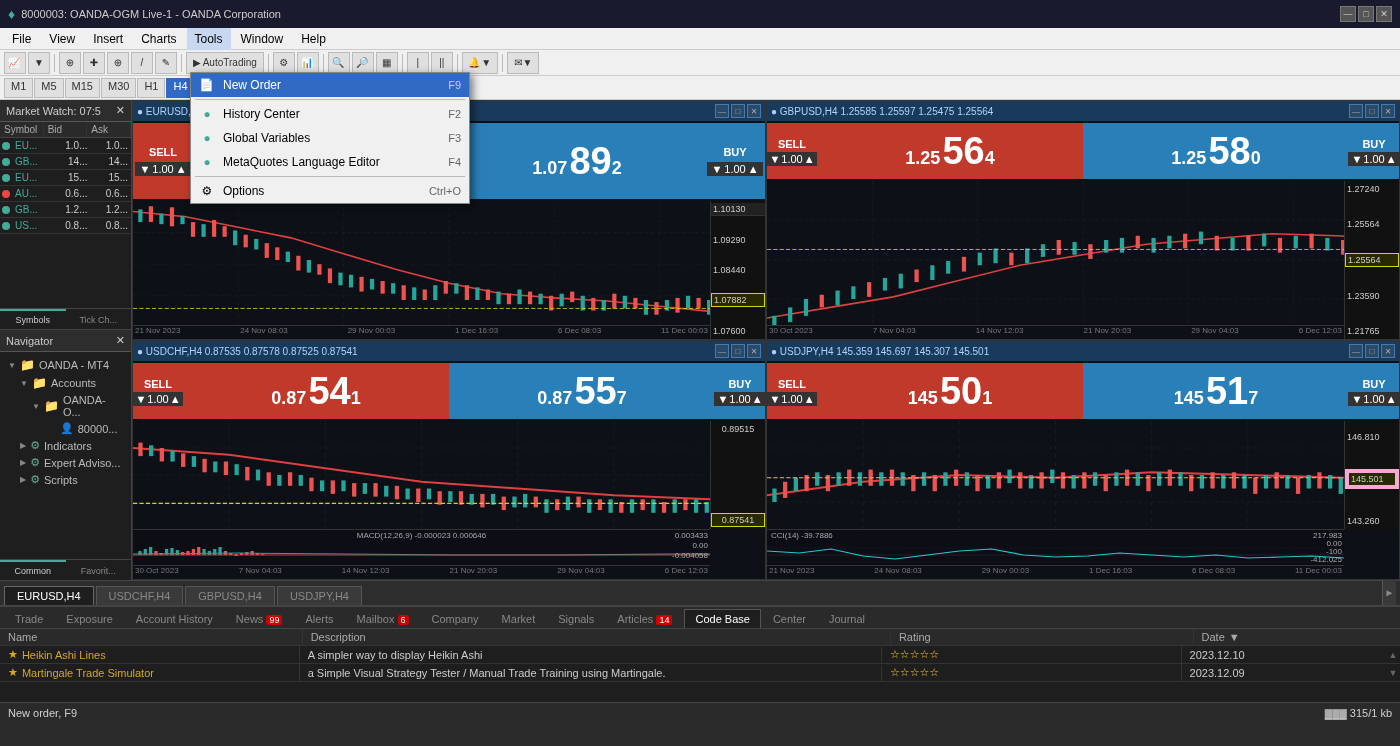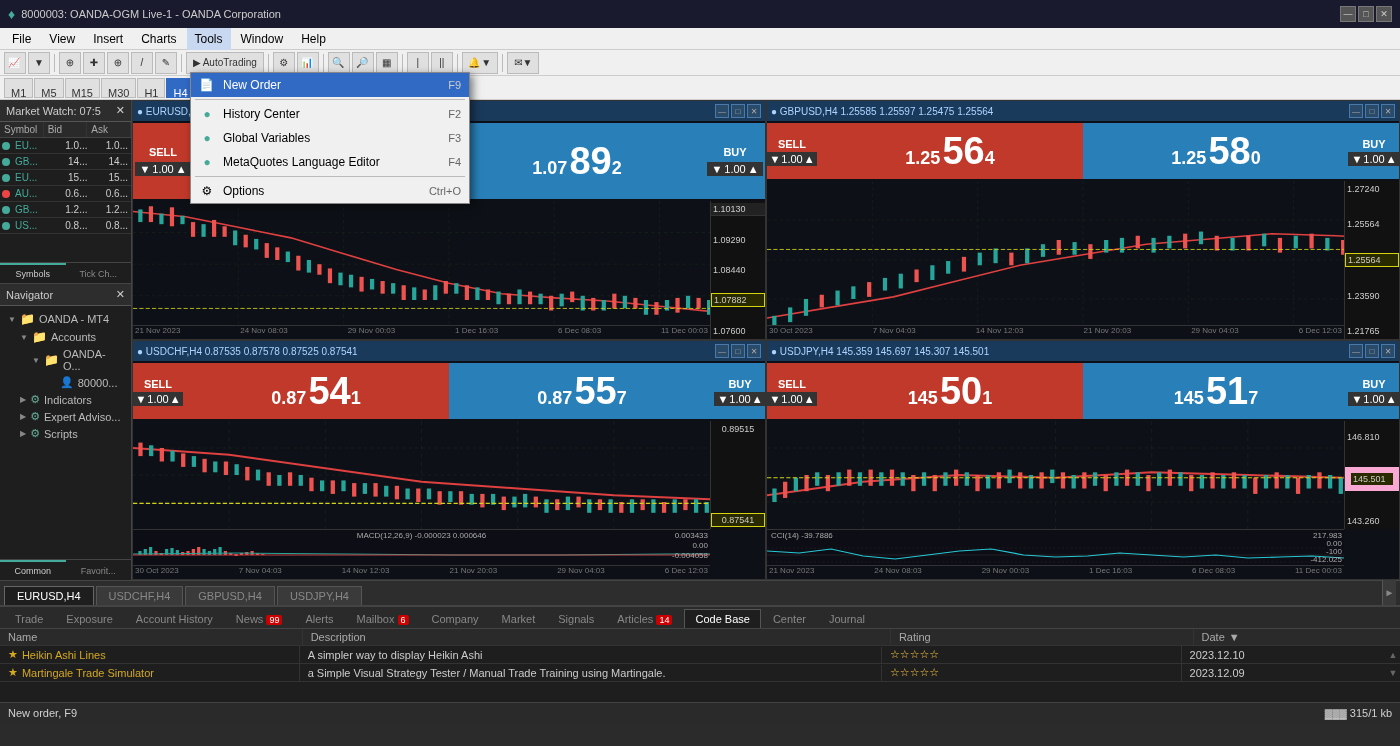--- a/index.html
+++ b/index.html
@@ -19,21 +19,21 @@
     .menu-item.active { background: #c8d8f0; color: #000; }
 
     
     .toolbar { background: #f0f0f0; height: 26px; display: flex; align-items: center; padding: 0 4px; gap: 2px; border-bottom: 1px solid #ccc; }
     .tb-btn { width: 22px; height: 22px; background: #e0e0e0; border: 1px solid #bbb; display: flex; align-items: center; justify-content: center; cursor: pointer; font-size: 10px; color: #333; }
     .tb-sep { width: 1px; height: 18px; background: #bbb; margin: 0 2px; }
     .tb-btn-wide { padding: 0 6px; height: 22px; background: #e0e0e0; border: 1px solid #bbb; display: flex; align-items: center; justify-content: center; cursor: pointer; font-size: 10px; color: #333; gap: 2px; }
 
     
     .toolbar2 { background: #f0f0f0; height: 24px; display: flex; align-items: center; padding: 0 4px; gap: 1px; border-bottom: 1px solid #ccc; }
-    .tf-btn { padding: 8px 6px; height: 20px; background: #e0e0e0; border: 1px solid #bbb; cursor: pointer; font-size: 11px; color: #333; }
+    .tf-btn { padding: 1px 6px; height: 20px; background: #e0e0e0; border: 1px solid #bbb; cursor: pointer; font-size: 11px; color: #333; }
     .tf-btn.active { background: #316ac5; color: #fff; border-color: #316ac5; }
     .panel-header { background: #2d2d2d; height: 22px; display: flex; align-items: center; justify-content: space-between; padding: 0 6px; border-bottom: 1px solid #555; font-size: 11px; }
     .panel-header span { color: #ccc; }
     .panel-close { cursor: pointer; color: #999; }
     .mw-col-header { display: flex; background: #2a2a2a; border-bottom: 1px solid #444; }
     .mw-col { flex: 1; padding: 2px 4px; font-size: 10px; color: #aaa; border-right: 1px solid #333; }
     .mw-row { display: flex; border-bottom: 1px solid #333; align-items: center; }
     .mw-sym { width: 38px; padding: 2px 3px; font-size: 10px; color: #4a9; }
     .mw-bid { flex: 1; padding: 2px 3px; font-size: 10px; color: #ccc; text-align: right; }
     .mw-ask { flex: 1; padding: 2px 3px; font-size: 10px; color: #ccc; text-align: right; }
@@ -84,21 +84,21 @@
     .dropdown-sep { height: 1px; background: #bbb; margin: 2px 4px; }
     .dropdown-shortcut { margin-left: auto; color: #666; font-size: 11px; }
     .dropdown-item.highlighted .dropdown-shortcut { color: #ccc; }
     .dropdown-icon { width: 16px; height: 16px; display: flex; align-items: center; justify-content: center; font-size: 12px; }
 
     
     .tab-scroll-arrow { width: 14px; height: 26px; background: #3a3a3a; display: flex; align-items: center; justify-content: center; color: #888; font-size: 10px; cursor: pointer; margin-left: auto; border-left: 1px solid #555; }
 
     
     .left-panels { display: flex; flex-direction: column; width: 132px; }
-    .market-watch-panel { height: 184px; background: #1e1e1e; border-right: 1px solid #444; border-bottom: 1px solid #444; display: flex; flex-direction: column; }
+    .market-watch-panel { height: 230px; background: #1e1e1e; border-right: 1px solid #444; border-bottom: 1px solid #444; display: flex; flex-direction: column; }
     .navigator-panel { flex: 1; background: #1e1e1e; border-right: 1px solid #444; display: flex; flex-direction: column; }
 
     
     .chart-svg { position: absolute; inset: 0; }
   </style>
 </head>
 <body>
 
 <div class="title-bar">
   <div class="title-bar-left">
@@ -795,21 +795,21 @@
           <rect x="495" y="42" width="4" height="12" fill="#ef5350"></rect>
           <rect x="505" y="40" width="4" height="10" fill="#26a69a"></rect>
           <rect x="515" y="38" width="4" height="12" fill="#ef5350"></rect>
           <rect x="525" y="40" width="4" height="10" fill="#26a69a"></rect>
           <rect x="535" y="42" width="4" height="12" fill="#26a69a"></rect>
           <line x1="0" y1="42" x2="540" y2="42" stroke="#d4d410" stroke-width="0.8" stroke-dasharray="4,2"></line>
         </svg>
 
         <div style="position:absolute; right:0; top:0; width:55px; background:#111; border-left:1px solid #333; height:calc(100% - 50px); display:flex; flex-direction:column; justify-content:space-between; padding:2px 0;">
           <div style="font-size:9px; color:#ccc; padding:1px 2px;margin-top:8px;">146.810</div>
-          <div style="font-size:9px; color:#ccc; padding:1px 2px; background:#2a2a00; border:6px solid #f9a8d4;">145.501</div>
+          <div style="font-size:9px; color:#ccc; padding:1px 2px; background:#2a2a00; border:4px solid #f9a8d4;">145.501</div>
           <div style="font-size:9px; color:#ccc; padding:1px 2px;">143.260</div>
         </div>
 
         <div style="position:absolute; bottom:14px; left:0; right:55px; height:36px; background:#0d0d15; border-top:1px solid #333;">
           <div style="font-size:8px; color:#aaa; padding:1px 4px;">CCI(14) -39.7886</div>
           <svg viewBox="0 0 540 28" preserveAspectRatio="none" width="100%" height="28">
             <rect width="540" height="28" fill="#0d0d15"></rect>
             <line x1="0" y1="14" x2="540" y2="14" stroke="#333" stroke-width="0.5"></line>
             <line x1="0" y1="7" x2="540" y2="7" stroke="#333" stroke-width="0.3" stroke-dasharray="2,2"></line>
             <line x1="0" y1="21" x2="540" y2="21" stroke="#333" stroke-width="0.3" stroke-dasharray="2,2"></line>

